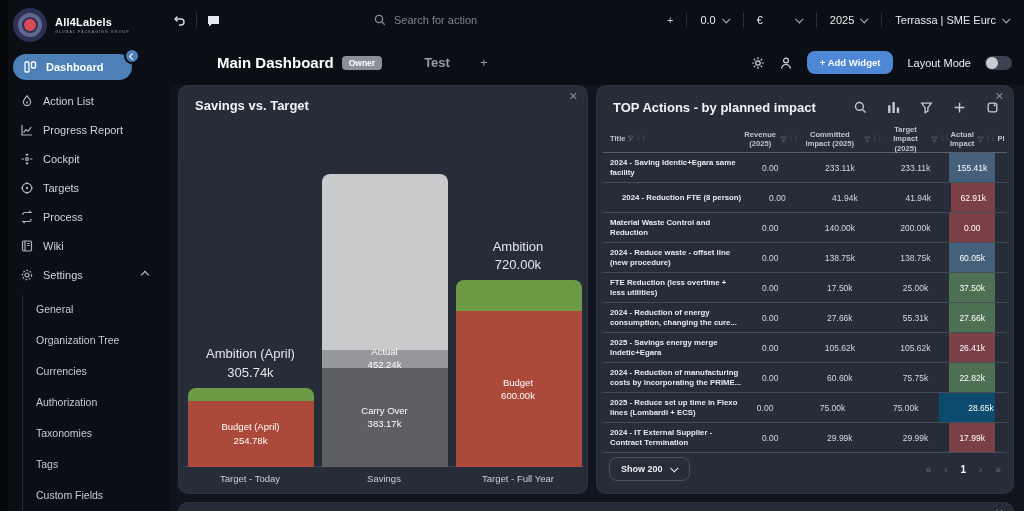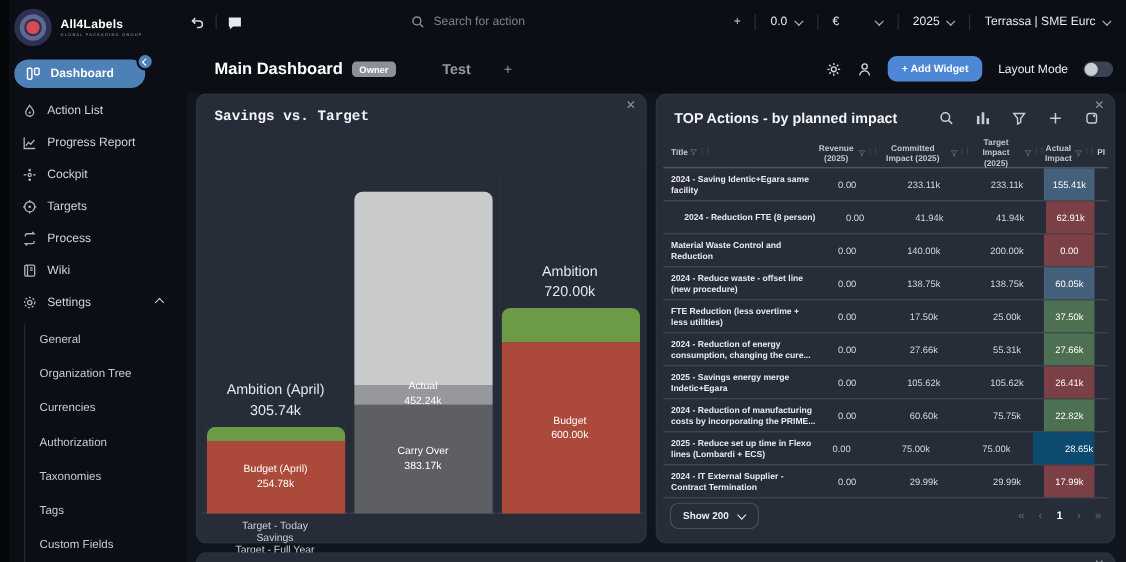--- a/index.html
+++ b/index.html
@@ -58,47 +58,47 @@
   .tb-icon { width:15px; height:15px; display:inline-flex; color:#d6dae0; cursor:pointer; }
   .tb-div { width:1px; height:14px; background:#2c313a; margin:0 9px; }
   #search-box { position:absolute; left:204px; top:0; height:40px; display:flex; align-items:center; gap:8px; }
   #search-input { background:transparent; border:none; outline:none; color:#e6e9ed; font-size:11px; width:150px; font-family:"Liberation Sans",sans-serif;}
   #search-input::placeholder { color:#7c838d; }
   #topbar-right { margin-left:auto; display:flex; align-items:center; gap:0; font-size:11px; color:#e8eaee; }
   .tb-ctrl { display:flex; align-items:center; gap:8px; cursor:pointer; padding:0 4px; }
   .tb-ctrl .chev { color:#aeb4bd; }
   
   #dash-header { height:45px; background:#0b0e14; display:flex; align-items:center; padding:0 12px 0 25px; }
-  #dash-title { font-size:15px; font-weight:bold; color:#fff; }
+  #dash-title { font-size:15px; font-weight:bold; color:#fff;margin-left:22px; }
   #owner-badge { background:#8b9099; color:#fff; font-size:8.5px; font-weight:bold; border-radius:4px; padding:2px 7px; margin-left:8px; }
   #tab-test { font-size:13px; font-weight:bold; color:#959ca6; margin-left:42px; cursor:pointer; }
   #add-tab { font-size:13px; color:#959ca6; margin-left:30px; cursor:pointer; }
   #dash-right { margin-left:auto; display:flex; align-items:center; gap:14px; }
   #add-widget-btn { background:#4f87d7; color:#fff; border:none; font-size:9.5px; font-weight:bold; border-radius:8px; padding:6px 13px; cursor:pointer; font-family:"Liberation Sans",sans-serif;}
   #layout-label { font-size:11px; font-weight:normal; color:#eceef1; }
   #layout-toggle { width:27px; height:14px; background:#3b4250; border-radius:7px; position:relative; cursor:pointer; }
   #layout-toggle::after { content:""; position:absolute; left:1px; top:1px; width:12px; height:12px; border-radius:50%; background:#c8cdd3; }
   
   #content { flex:1; position:relative; background:#10151d; }
   .panel { position:absolute; background:#262c38; border-radius:10px; border:1px solid rgba(255,255,255,0.04); }
   #chart-panel { left:8px; top:0; width:410px; height:409px; }
   #table-panel { left:426px; top:0; width:418px; height:409px; }
   #bottom-panel { left:8px; top:417px; width:836px; height:30px; }
   .panel-close { position:absolute; right:9px; top:5px; color:#8a9099; font-size:11px; line-height:11px; cursor:pointer; }
   .panel-title { font-size:13px; font-weight:bold; color:#f2f4f6; }
-  #chart-panel .panel-title { position:absolute; left:16px; top:12px;font-family:Liberation Mono, monospace; }
+  #chart-panel .panel-title { position:absolute; left:16px; top:12px; }
   
   #plot { position:absolute; left:4px; top:72px; width:402px; height:309px; border-bottom:1px solid #3d4450; }
   .plot-col { position:absolute; top:0; height:309px; width:134px; border-left:1px solid #252b35; }
   .plot-col:last-of-type { border-right:1px solid #252b35; }
   .bar { position:absolute; left:4px; bottom:0; width:126px; border-radius:8px 8px 0 0; overflow:hidden; }
   .bar-seg { position:absolute; left:0; width:100%; }
   .seg-label { position:absolute; left:0; right:0; text-align:center; font-size:9.5px; line-height:1.4; color:#fff; pointer-events:none; white-space:pre-line; }
   .above-label { position:absolute; left:0; right:0; text-align:center; font-size:13px; line-height:1.4; color:#e4e7eb; pointer-events:none; white-space:pre-line; }
-  #axis-row { position:absolute; left:4px; top:387px; width:402px; display:flex;flex-direction:column; }
+  #axis-row { position:absolute; left:4px; top:387px; width:402px; display:flex; }
   .axis-cell { width:134px; text-align:center; font-size:9.5px; color:#ccd0d6; }
   
   #table-toolbar { display:flex; align-items:center; padding:14px 14px 0 16px; }
   #table-icons { margin-left:auto; display:flex; align-items:center; gap:20px; color:#c6cbd2; }
   .tt-icon { width:13px; height:13px; display:inline-flex; cursor:pointer; }
   #grid { position:absolute; left:6px; right:6px; top:40px; }
   .hdr-row { display:flex; border-bottom:1px solid #5a606b; height:27px; align-items:center; }
   .hdr-cell { font-size:7.6px; font-weight:bold; color:#c0c5cd; text-align:center; line-height:1.2; display:flex; align-items:center; justify-content:center; gap:2px; position:relative; }
   .hdr-cell .hdr-text { max-width:80%; }
   .hdr-cell:first-child { justify-content:flex-start; padding-left:7px; }

